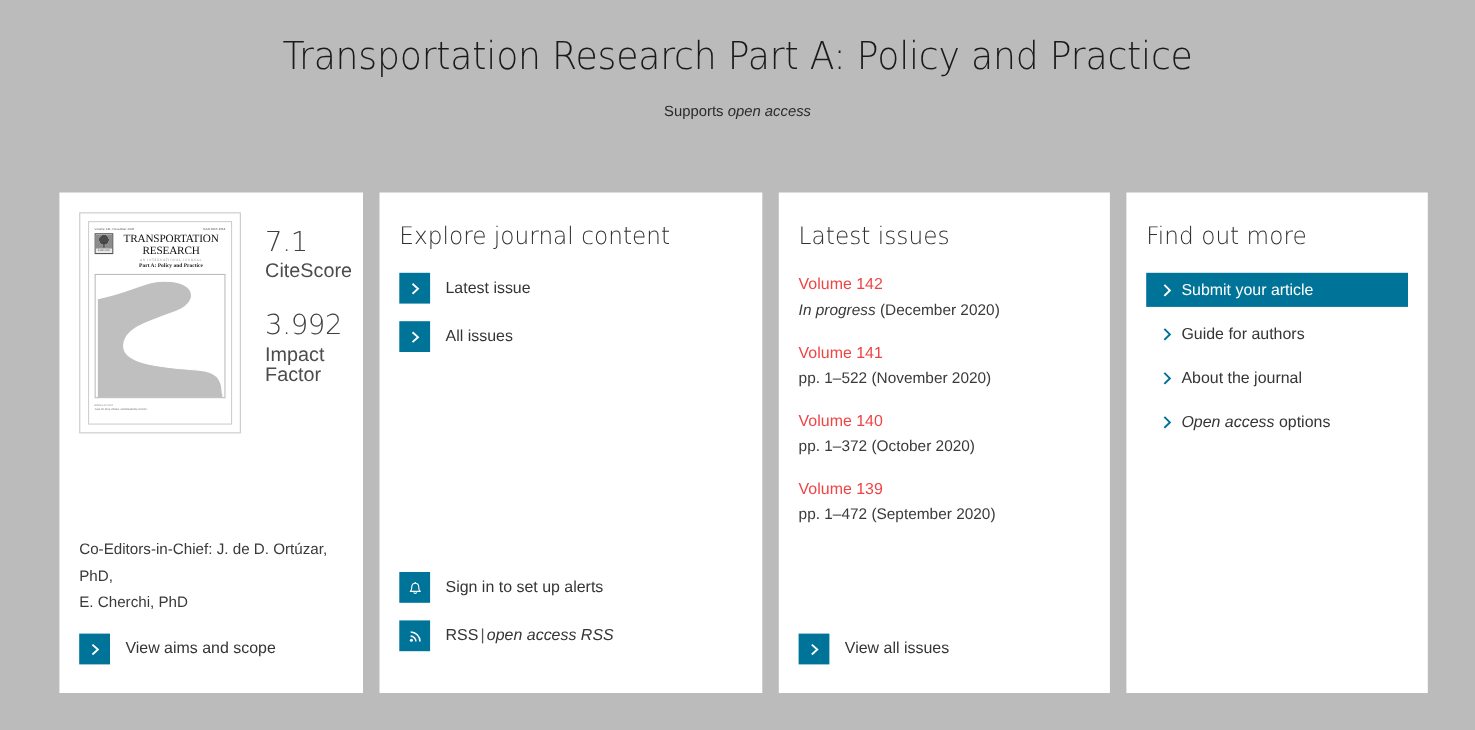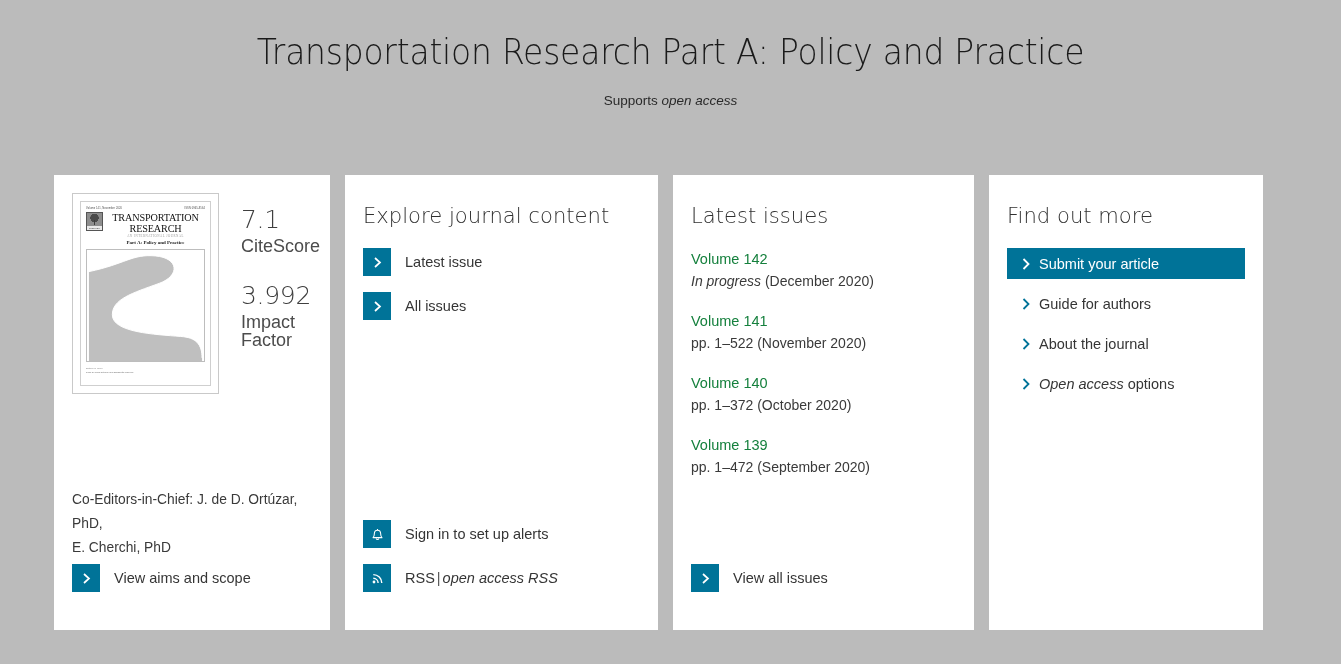--- a/index.html
+++ b/index.html
@@ -56,21 +56,21 @@
     width: 1249px;
     height: 455px;
     display: flex;
     gap: 15px;
   }
   .card {
     background: #ffffff;
     position: relative;
   }
   .card-1 { width: 276px; }
-  .card-2 { width: 313px; }
+  .card-2 { width: 348px; }
   .card-3 { width: 301px; }
   .card-4 { width: 274px; }
 
   .card-inner {
     padding: 18px 18px 0 18px;
     height: 100%;
     position: relative;
   }
 
   .card-heading {
@@ -258,39 +258,39 @@
     font-size: 14.5px;
     line-height: 20px;
     color: #353535;
   }
 
   .bottom-actions {
     position: absolute;
     left: 18px;
     bottom: 22px;
   }
-  .bottom-actions .chev-item { margin-bottom: 16px; }
+  .bottom-actions .chev-item { margin-bottom: 4px; }
 
   
   .icon-actions {
     position: absolute;
     left: 18px;
     bottom: 22px;
   }
   .icon-actions .chev-item:last-child { margin-bottom: 16px; }
   .icon-actions .chev-label .oa { font-style: italic; }
   .icon-actions .chev-label .sep { color: #555; padding: 0 2px; }
 
   
   .issue {
     margin-bottom: 18px;
   }
   .issue-vol {
     display: block;
-    color: #15803d;
+    color: #ef4444;
     font-size: 14.5px;
     line-height: 22px;
     text-decoration: none;
   }
   .issue-meta {
     font-size: 14px;
     line-height: 22px;
     color: #3a3a3a;
   }
   .issue-meta .ital { font-style: italic; }

